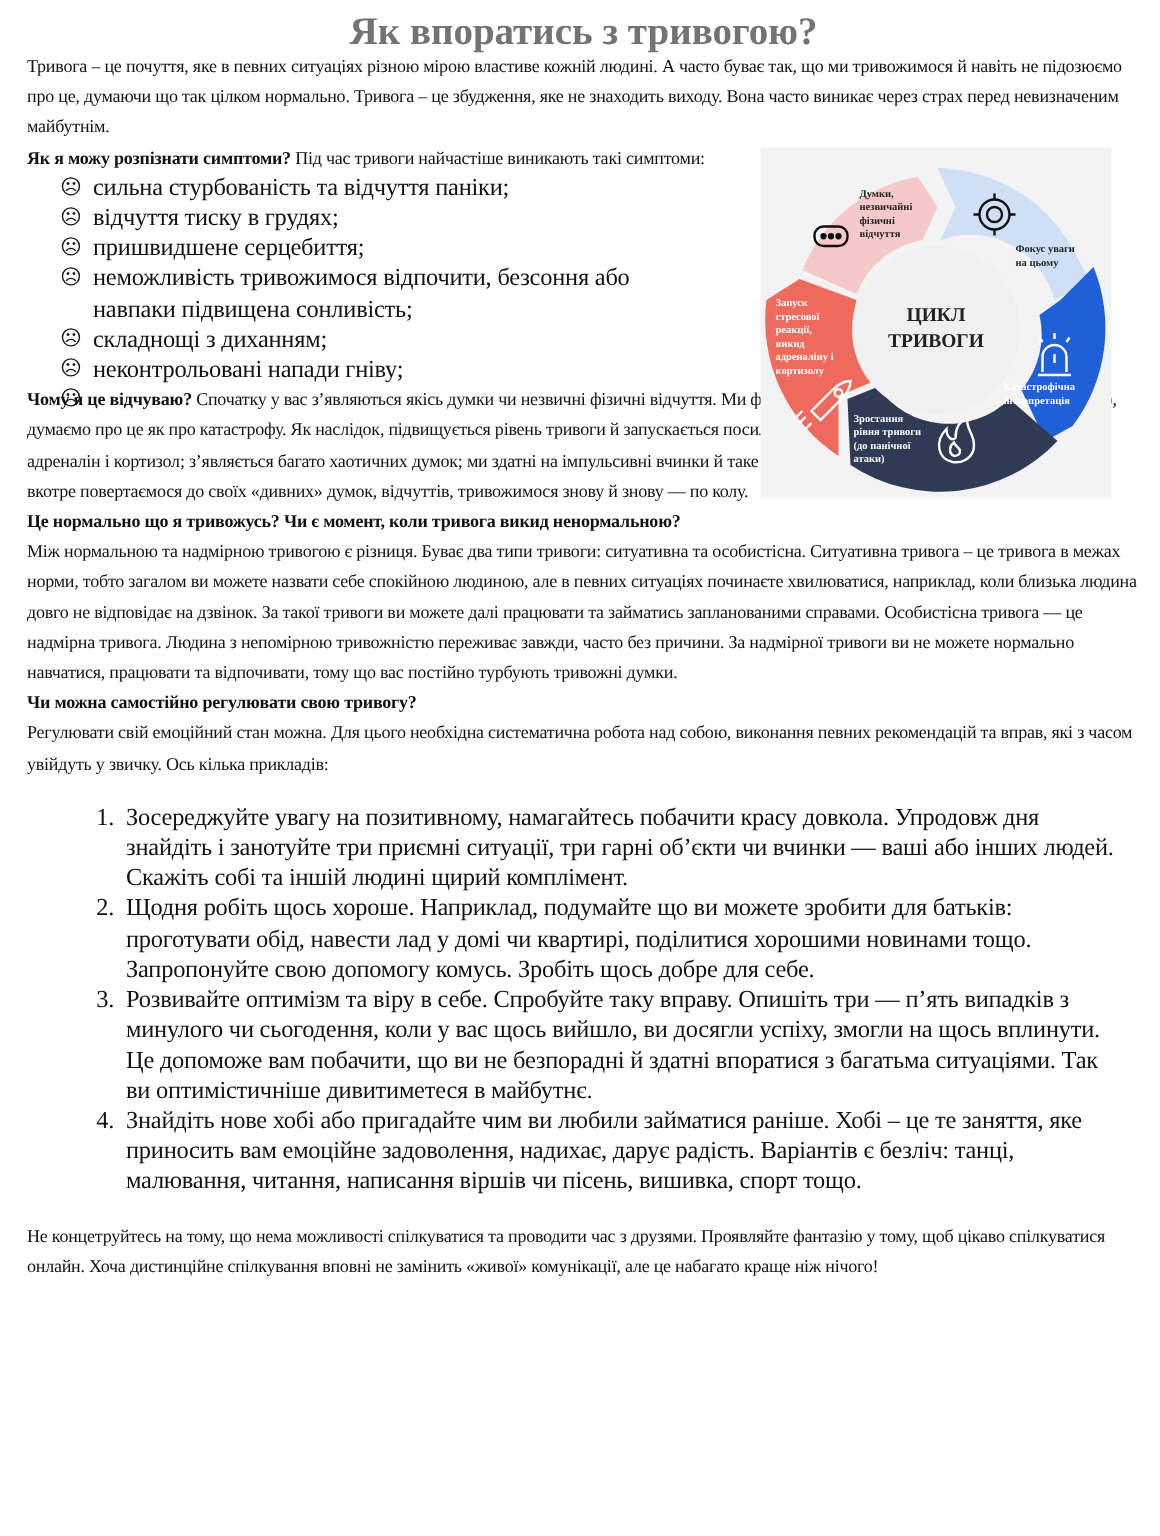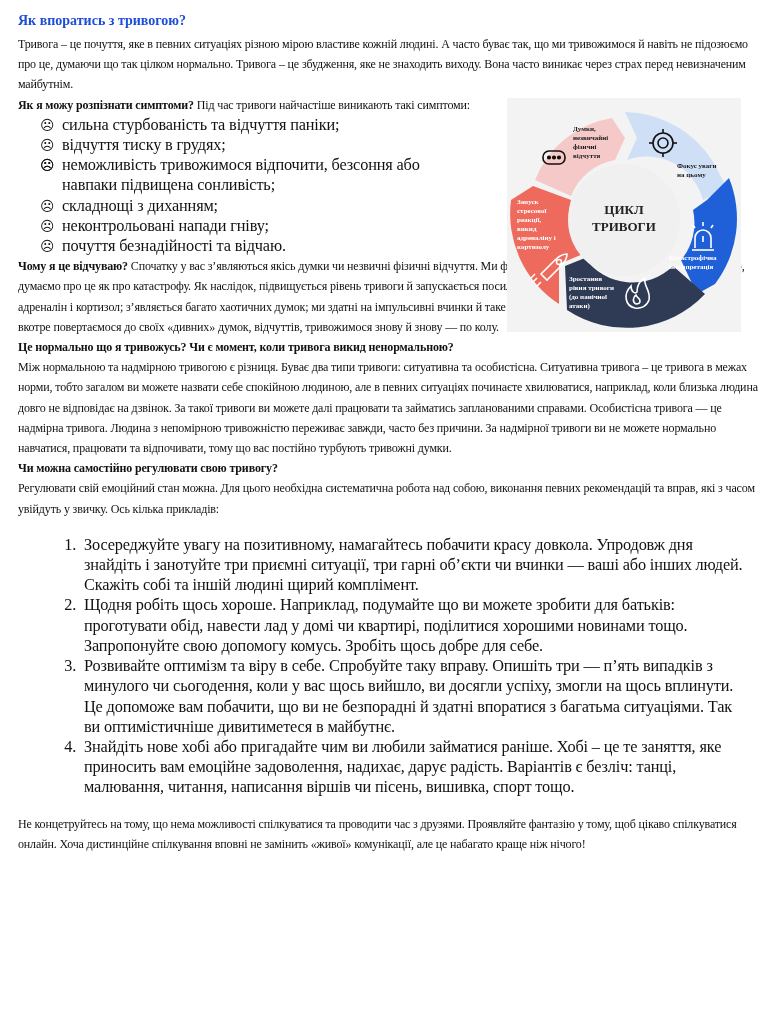--- a/index.html
+++ b/index.html
@@ -1,19 +1,19 @@
 <!DOCTYPE html>
 <html><head>
 <meta charset="utf-8">
 <style>
   html, body { margin: 0; padding: 0; background: #ffffff; }
   body { width: 773px; height: 1024px; overflow: hidden; position: relative;
          font-family: "Liberation Serif", "DejaVu Serif", serif; color: #111; }
   .page { position: absolute; left: 18px; top: 0; width: 742px; }
-  .title { text-align: left; font-weight: bold; font-size: 14px; color: #1d4ed8;
+  .title { text-align: center; font-weight: bold; font-size: 26px; color: #737373;
            margin: 8px 0 0 0; height: 26px; line-height: 26px; }
   p, .line { margin: 0; font-size: 12px; line-height: 20.2px; letter-spacing: -0.15px; }
   .b { font-weight: bold; }
   .intro { width: 742px; }
   .recog { width: 480px; }
   .symptoms { list-style: none; margin: 0; padding: 0 0 0 22px; width: 470px; }
   .symptoms li { position: relative; padding-left: 22px; font-size: 16.3px; line-height: 20.2px; letter-spacing: -0.15px; }
   .symptoms li .bullet { position: absolute; left: 0; top: 0; font-family: "DejaVu Sans", sans-serif; font-size: 14px; }
   ol.tips { margin: 16px; padding: 0 0 0 46px; }
   ol.tips li { font-size: 16.3px; line-height: 20.2px; letter-spacing: -0.15px; padding-left: 4px; }
@@ -26,25 +26,25 @@
 <div class="page">
   <div class="title">Як впоратись з тривогою?</div>
 
   <p class="intro">Тривога – це почуття, яке в певних ситуаціях різною мірою властиве кожній людині. А часто буває так, що ми тривожимося й навіть не підозюємо про це, думаючи що так цілком нормально. Тривога – це збудження, яке не знаходить виходу. Вона часто виникає через страх перед невизначеним майбутнім.</p>
 
   <p class="recog"><span class="b">Як я можу розпізнати симптоми?</span><span> Під  час тривоги найчастіше виникають такі симптоми:</span></p>
 
   <ul class="symptoms">
     <li><span class="bullet">☹</span><span>сильна стурбованість та відчуття паніки;</span></li>
     <li><span class="bullet">☹</span><span>відчуття тиску в грудях;</span></li>
-    <li><span class="bullet">☹</span></li>
+    <li><span class="bullet">☹</span><span>пришвидшене серцебиття;</span></li>
     <li style="width:400px"><span class="bullet">☹</span><span>неможливість тривожимося відпочити, безсоння або навпаки підвищена сонливість;</span></li>
     <li><span class="bullet">☹</span><span>складнощі з диханням;</span></li>
     <li><span class="bullet">☹</span><span>неконтрольовані напади гніву;</span></li>
-    <li><span class="bullet">☹</span><span>почуття безнадійності та відчаю.</span></li>
+    <li><span class="bullet">☹</span></li>
   </ul>
 
   <p><span class="b">Чому я це відчуваю?</span><span>  Спочатку у вас з’являються якісь думки чи незвичні фізичні відчуття. Ми фокусуємося на них та інтерпретуємо негативно, думаємо про це як про катастрофу. Як наслідок, підвищується рівень тривоги й запускається посилена стресова реакція. У кров викидаються адреналін і кортизол; з’являється багато хаотичних думок; ми здатні на імпульсивні вчинки й таке інше. На цьому цикл замикається, тобто ми вкотре повертаємося до своїх «дивних» думок, відчуттів, тривожимося знову й знову — по колу.</span></p>
 
   <p class="b">Це нормально що я тривожусь? Чи є момент, коли тривога викид ненормальною?</p>
   <p>Між нормальною та надмірною тривогою є різниця. Буває два типи тривоги: ситуативна та особистісна. Ситуативна тривога – це тривога в межах норми, тобто загалом ви можете назвати себе спокійною людиною, але в певних ситуаціях починаєте хвилюватися, наприклад, коли близька людина довго не відповідає на дзвінок. За такої тривоги ви можете далі працювати та займатись запланованими справами. Особистісна тривога — це надмірна тривога. Людина з непомірною тривожністю переживає завжди, часто без причини. За надмірної тривоги ви не можете нормально навчатися, працювати та відпочивати, тому що вас постійно турбують тривожні думки.</p>
 
   <p class="b">Чи можна самостійно регулювати свою тривогу?</p>
   <p>Регулювати свій емоційний стан можна. Для цього необхідна систематична робота над собою, виконання певних рекомендацій та вправ, які з часом увійдуть у звичку. Ось кілька прикладів:</p>
 

